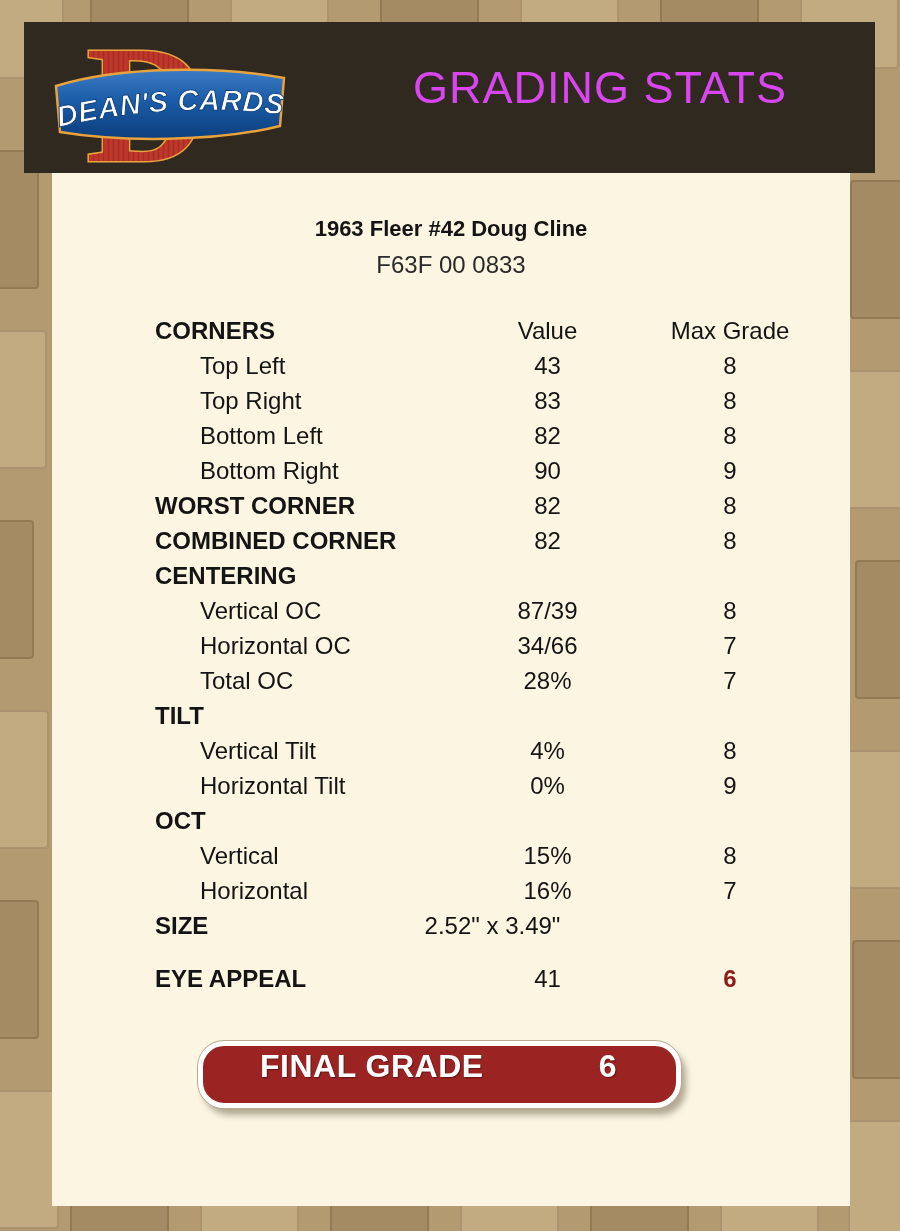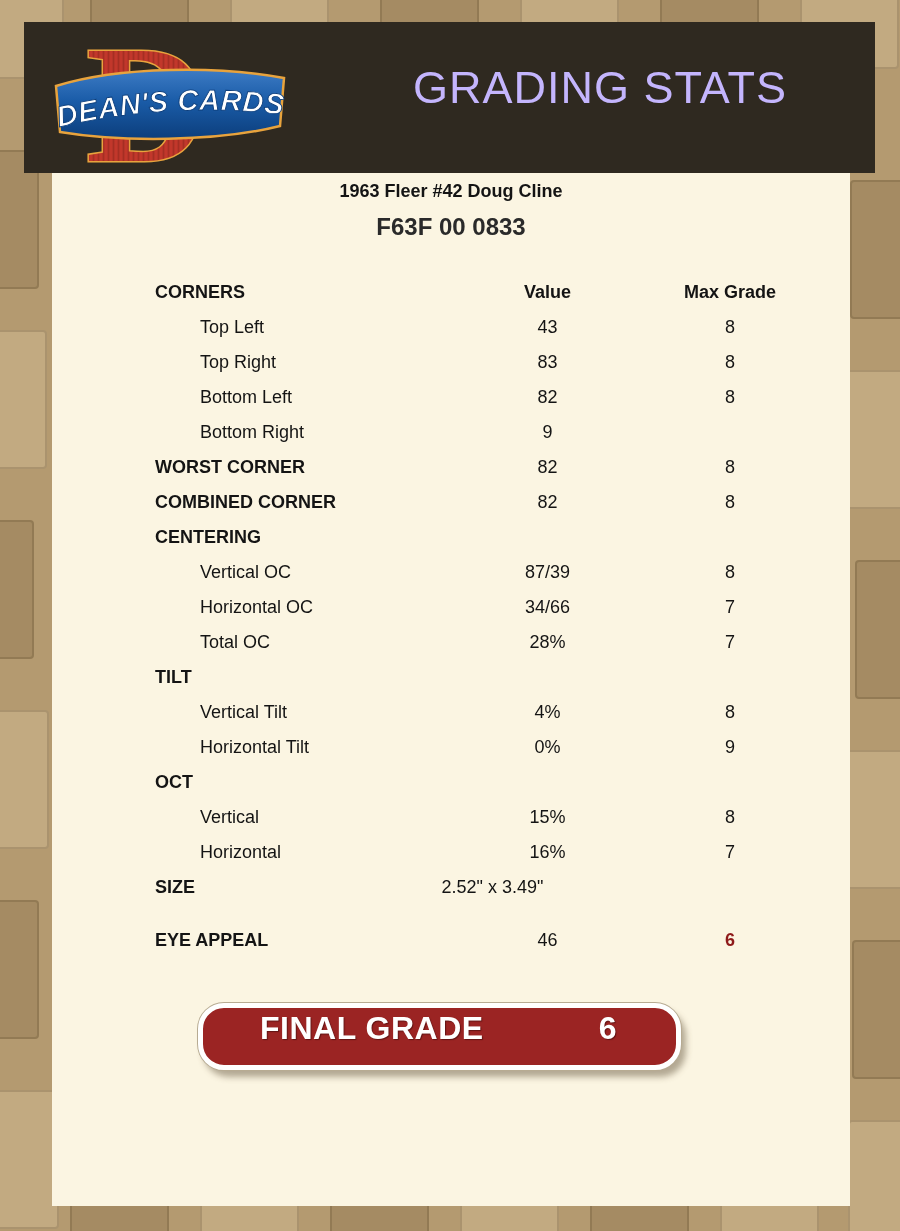--- a/index.html
+++ b/index.html
@@ -16,45 +16,45 @@
     border:2px solid rgba(100,80,50,0.25);
   }
   .bgcard.dark{background:rgba(120,96,60,0.25);border-color:rgba(90,70,40,0.25);}
 
   
   .header-bar{
     position:absolute;left:24px;top:22px;width:851px;height:151px;
     background:#2F2920;z-index:2;
   }
   .title-block{
-    position:absolute;left:380px;top:38px;width:392px;text-align:center;color:#c4b5fd;
+    position:absolute;left:380px;top:38px;width:392px;text-align:center;color:#d946ef;
   }
   .title-main{font-size:45px;line-height:56px;font-weight:400;letter-spacing:1px;}
   .title-sub{font-size:33px;line-height:46px;font-weight:400;}
   .logo{position:absolute;left:26px;top:8px;width:240px;height:140px;}
 
   
   .panel{
     position:absolute;left:52px;top:173px;width:798px;height:1033px;
     background:#FBF5E2;z-index:1;color:#141414;
   }
-  .card-name{text-align:center;font-size:18px;line-height:36px;font-weight:bold;}
-  .card-serial{text-align:center;font-size:24px;line-height:36px;color:#2a2a2a;font-weight:bold;}
+  .card-name{margin-top:38px;text-align:center;font-size:22px;line-height:36px;font-weight:bold;}
+  .card-serial{text-align:center;font-size:24px;line-height:36px;color:#2a2a2a;}
 
   
   .gtable{margin-left:103px;margin-top:30px;width:660px;}
   .trow{
     display:grid;grid-template-columns:295px 195px 170px;
-    height:35px;align-items:center;font-size:18px;
+    height:35px;align-items:center;font-size:24px;
   }
   .trow .c-label{text-align:left;white-space:nowrap;}
   .trow .c-value,.trow .c-max{text-align:center;white-space:nowrap;}
   .indent .c-label{padding-left:45px;}
   .b-label .c-label{font-weight:bold;}
-  .colhead .c-value,.colhead .c-max{font-weight:bold;}
+  .colhead .c-value,.colhead .c-max{font-weight:normal;}
   .gap16{}
   .gap18{margin-top:18px;}
   .size-val{position:relative;left:-55px;}
   .red-max{color:#8E1A1A;font-weight:bold;}
 
   
   .final-grade{
     margin-top:45px;margin-left:146px;width:483px;height:67px;
     box-sizing:border-box;border-radius:26px;
     background:#9B2423;border:5px solid #FFFFFF;
@@ -143,20 +143,21 @@
       <span class="c-value">83</span>
       <span class="c-max">8</span>
     </div>
     <div class="trow indent">
       <span class="c-label">Bottom Left</span>
       <span class="c-value">82</span>
       <span class="c-max">8</span>
     </div>
     <div class="trow indent">
       <span class="c-label">Bottom Right</span>
+      <span class="c-value">90</span>
       <span class="c-max">9</span>
     </div>
     <div class="trow b-label">
       <span class="c-label">WORST CORNER</span>
       <span class="c-value">82</span>
       <span class="c-max">8</span>
     </div>
     <div class="trow b-label">
       <span class="c-label">COMBINED CORNER</span>
       <span class="c-value">82</span>
@@ -212,21 +213,21 @@
       <span class="c-value">16%</span>
       <span class="c-max">7</span>
     </div>
     <div class="trow b-label">
       <span class="c-label">SIZE</span>
       <span class="c-value size-val">2.52" x 3.49"</span>
       <span class="c-max"></span>
     </div>
     <div class="trow b-label gap18">
       <span class="c-label">EYE APPEAL</span>
-      <span class="c-value">46</span>
+      <span class="c-value">41</span>
       <span class="c-max red-max">6</span>
     </div>
   </div>
 
   <div class="final-grade">
     <span>FINAL GRADE</span>
     <span>6</span>
   </div>
 </div>
 

